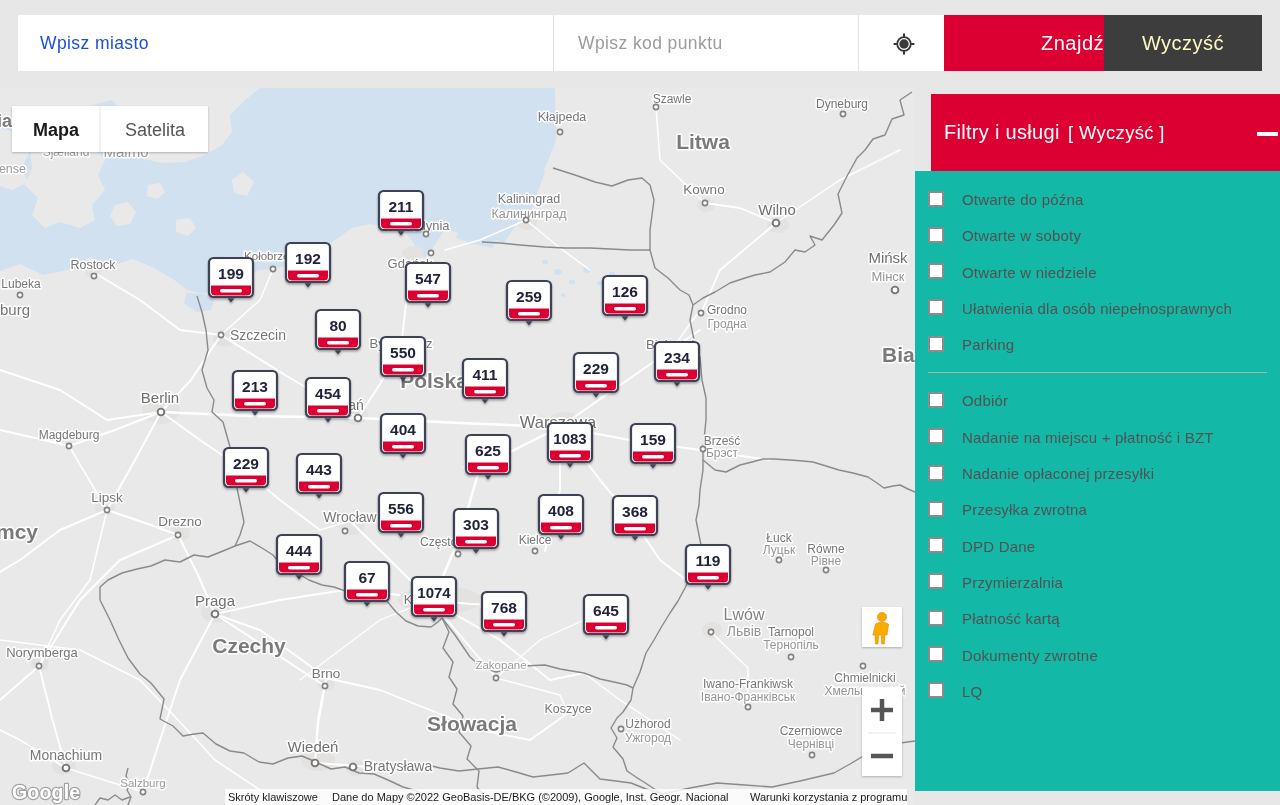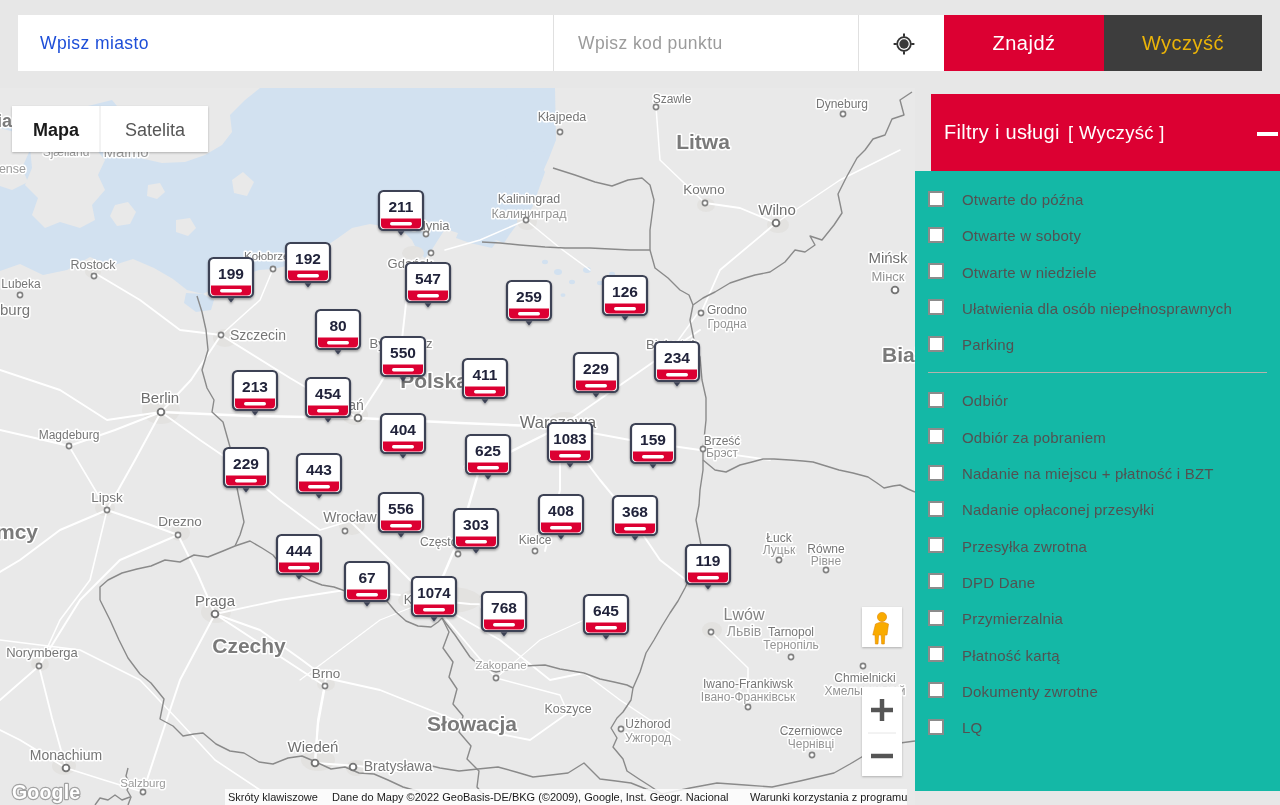--- a/index.html
+++ b/index.html
@@ -2,22 +2,22 @@
 <html lang="pl"><head><meta charset="utf-8">
 <title>DPD Mapa</title>
 <style>
 *{margin:0;padding:0;box-sizing:border-box}
 html,body{width:1280px;height:805px;overflow:hidden;background:#e7e7e7;font-family:'Liberation Sans',sans-serif}
 #topbar{position:absolute;left:0;top:0;width:1280px;height:88px;background:#e7e7e7}
 #inputs{position:absolute;left:18px;top:15px;width:926px;height:56px;background:#fff}
 #in1{position:absolute;left:22px;top:0;height:56px;line-height:56px;color:#1d4ed8;font-size:17.5px;letter-spacing:0.4px}
 #in2{position:absolute;left:560px;top:0;height:56px;line-height:56px;color:#9b9b9b;font-size:17.5px;letter-spacing:0.4px}
 .vdiv{position:absolute;top:0;width:1px;height:56px;background:#e0e0e0}
-#btn-find{position:absolute;left:944px;top:15px;width:160px;height:56px;background:#dc0032;color:#fff;font-size:20px;text-align:center;line-height:56px;letter-spacing:0.5px}
-#btn-clear{position:absolute;left:1104px;top:15px;width:158px;height:56px;background:#3d3d3d;color:#eab308;font-size:20px;text-align:center;line-height:56px;letter-spacing:0.5px}
+#btn-find{position:absolute;left:944px;top:15px;width:160px;height:56px;background:#dc0032;color:#fff;font-size:20px;text-align:right;line-height:56px;letter-spacing:0.5px}
+#btn-clear{position:absolute;left:1104px;top:15px;width:158px;height:56px;background:#3d3d3d;color:#fef9c3;font-size:20px;text-align:center;line-height:56px;letter-spacing:0.5px}
 #loc{position:absolute;left:893px;top:33px;width:22px;height:22px}
 #map{position:absolute;left:0;top:88px;width:915px;height:717px;overflow:hidden}
 #sidebar{position:absolute;left:915px;top:88px;width:365px;height:717px;background:#e7e7e7}
 #sb-head{position:absolute;left:16px;top:6px;width:365px;height:77px;background:#dc0032}
 #sb-title{position:absolute;left:13px;top:27px;color:#fff;font-size:20px;letter-spacing:0.3px}
 #sb-clear{position:absolute;left:137px;top:28px;color:#fff;font-size:18.5px;letter-spacing:0.3px}
 #sb-min{position:absolute;left:326px;top:38px;width:21px;height:3.5px;background:#fff}
 #sb-body{position:absolute;left:0;top:83px;width:365px;height:620px;background:#14b8a6}
 .frow{position:relative;height:36.3px}
 .frow .cb{position:absolute;left:13px;top:9.5px;width:16px;height:16px;background:#fff;border:2px solid #8b8b8b}
@@ -440,24 +440,20 @@
         <span class="cb"></span>
         <span class="flab">Parking</span>
       </div>
 <div class="fdiv"></div>
 <div class="frow">
         <span class="cb"></span>
         <span class="flab">Odbiór</span>
       </div>
 <div class="frow">
         <span class="cb"></span>
-        <span class="flab">Odbiór za pobraniem</span>
-      </div>
-<div class="frow">
-        <span class="cb"></span>
         <span class="flab">Nadanie na miejscu + płatność i BZT</span>
       </div>
 <div class="frow">
         <span class="cb"></span>
         <span class="flab">Nadanie opłaconej przesyłki</span>
       </div>
 <div class="frow">
         <span class="cb"></span>
         <span class="flab">Przesyłka zwrotna</span>
       </div>

